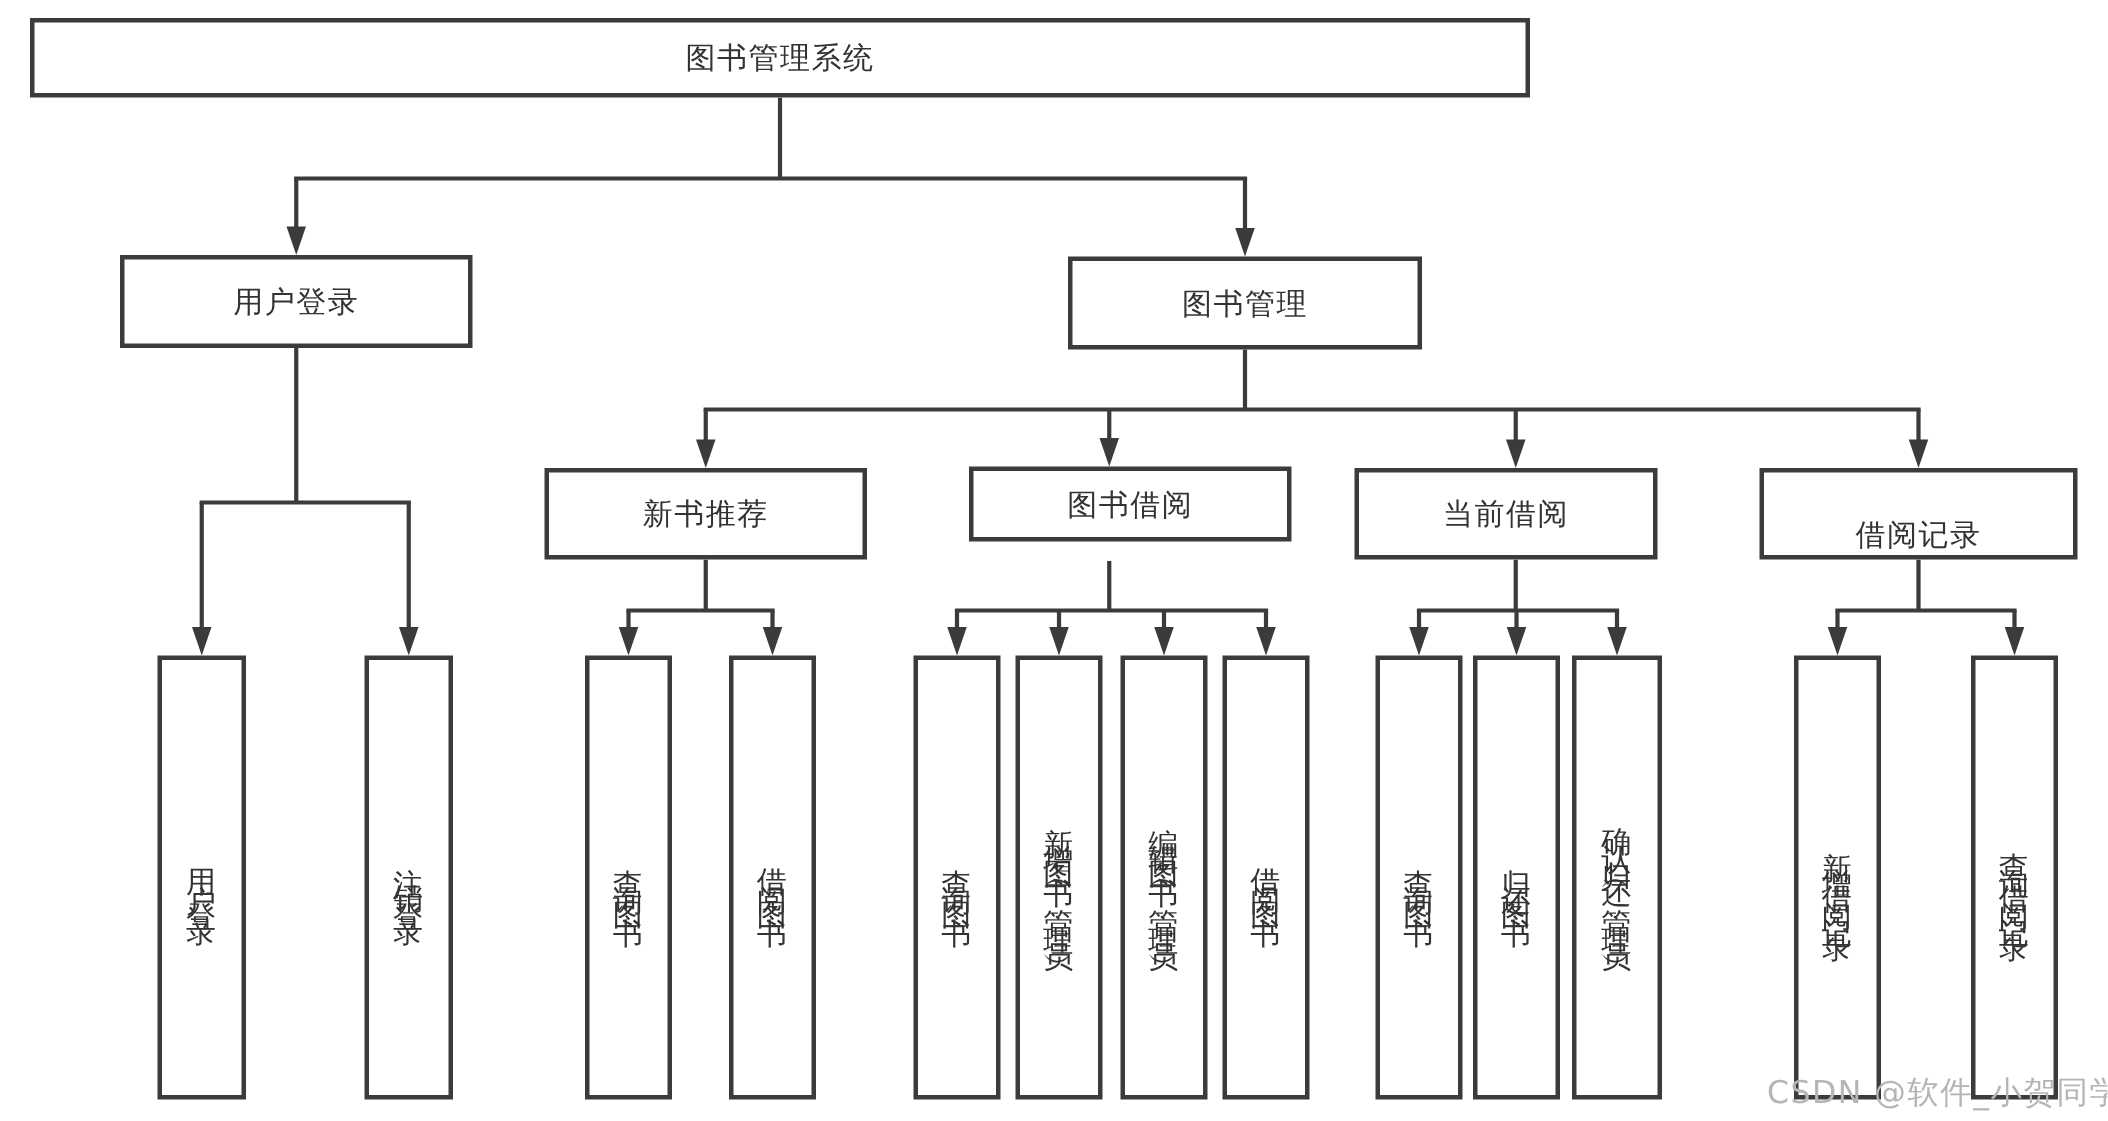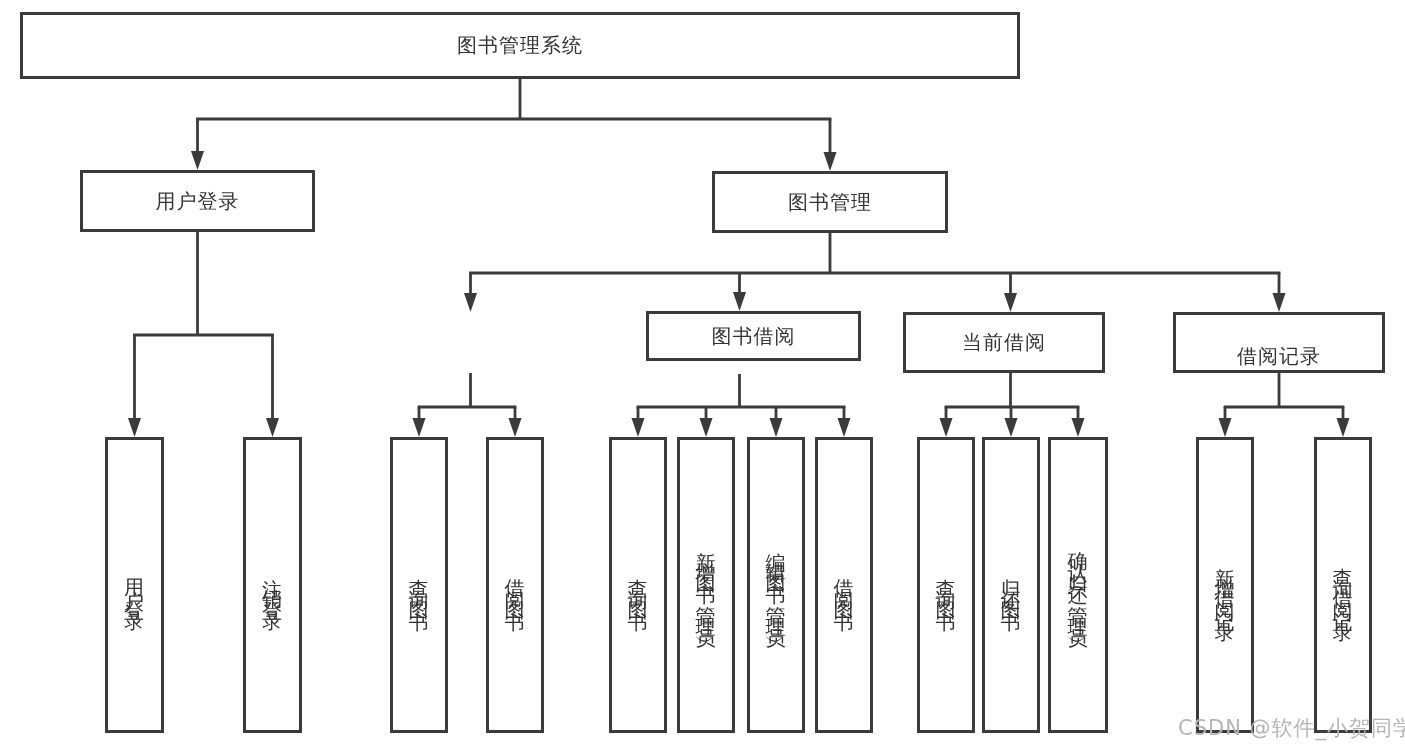--- a/index.html
+++ b/index.html
@@ -102,31 +102,34 @@
       <line x1="1078" y1="407" x2="1078" y2="422" stroke="#3b3b3b" stroke-width="2.8"></line>
       <polygon points="1071.5,418 1084.5,418 1078,437" fill="#3b3b3b"></polygon>
       <line x1="1279" y1="373" x2="1279" y2="407" stroke="#3b3b3b" stroke-width="2.8"></line>
       <line x1="1223.6" y1="407" x2="1344.4" y2="407" stroke="#3b3b3b" stroke-width="2.8"></line>
       <line x1="1225" y1="407" x2="1225" y2="422" stroke="#3b3b3b" stroke-width="2.8"></line>
       <polygon points="1218.5,418 1231.5,418 1225,437" fill="#3b3b3b"></polygon>
       <line x1="1343" y1="407" x2="1343" y2="422" stroke="#3b3b3b" stroke-width="2.8"></line>
       <polygon points="1336.5,418 1349.5,418 1343,437" fill="#3b3b3b"></polygon>
     </svg>
 
-  <div class="node" style="left:20px;top:12px;width:1000px;height:67px;justify-content:center;">
+  <div class="node" style="left:20px;top:12px;width:1000px;height:53px;justify-content:center;">
     <span>图书管理系统</span>
   </div>
 
   <div class="node" style="left:80px;top:170px;width:235px;height:62px;">
     <span>用户登录</span>
   </div>
   <div class="node" style="left:712px;top:171px;width:236px;height:62px;">
     <span>图书管理</span>
   </div>
 
+  <div class="node" style="left:363px;top:312px;width:215px;height:61px;">
+    <span>新书推荐</span>
+  </div>
   <div class="node" style="left:632px;top:311px;width:215px;height:50px;margin-left:14px;">
     <span>图书借阅</span>
   </div>
   <div class="node" style="left:903px;top:312px;width:202px;height:61px;">
     <span>当前借阅</span>
   </div>
   <div class="node" style="left:1173px;top:312px;width:212px;height:61px;align-items:flex-end;">
     <span>借阅记录</span>
   </div>
 

